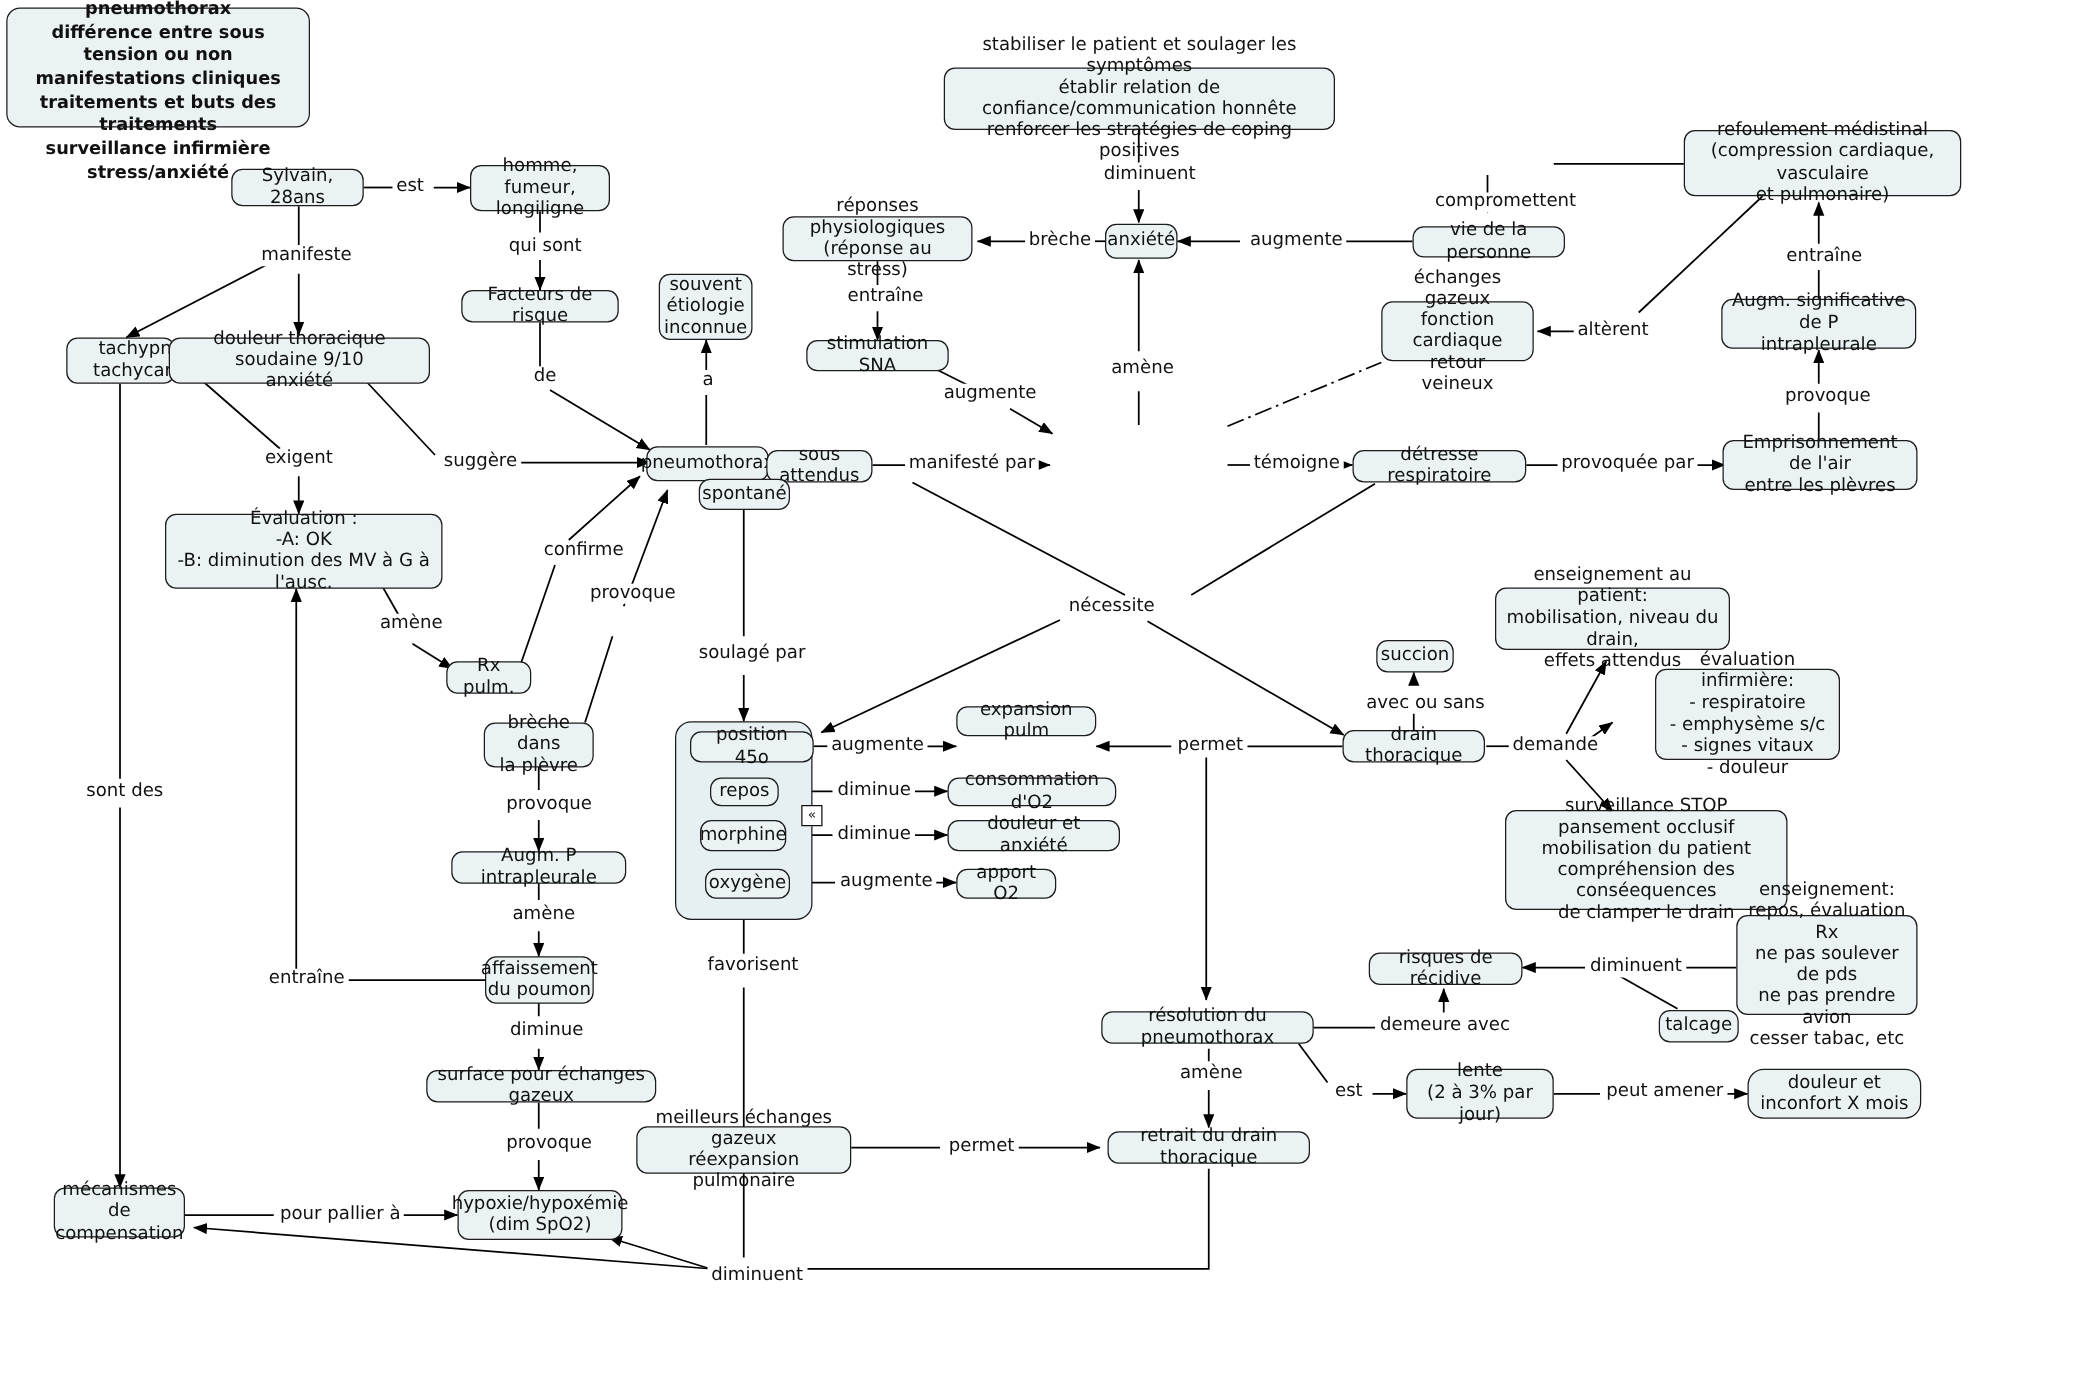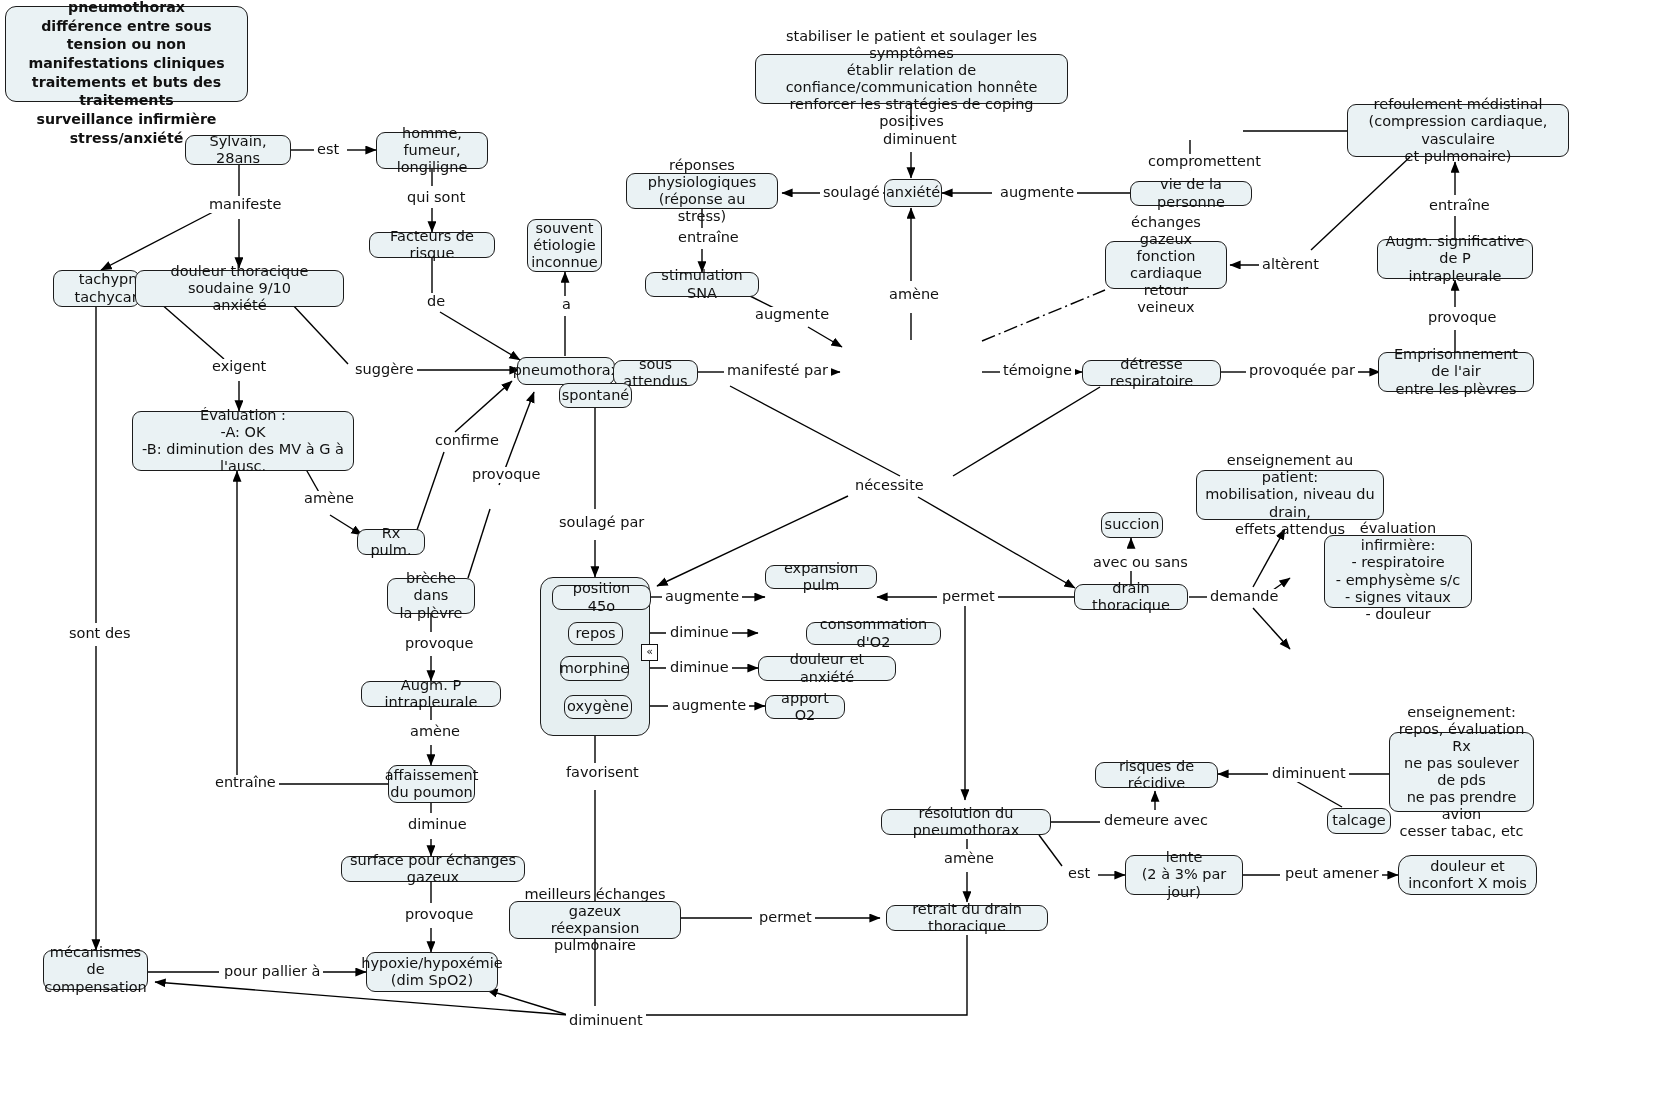--- a/index.html
+++ b/index.html
@@ -308,34 +308,39 @@
   <div class="node" style="left:1082px; top:360px; width:139px; height:26px;">détresse respiratoire</div>
 
   <div class="group-box" style="left:540px; top:577px; width:110px; height:159px;"></div>
   <div class="node" style="left:552px; top:585px; width:99px; height:25px;">position 45o</div>
   <div class="node" style="left:568px; top:622px; width:55px; height:23px;">repos</div>
   <div class="node" style="left:560px; top:656px; width:69px; height:25px;">morphine</div>
   <div class="node" style="left:564px; top:695px; width:68px; height:24px;">oxygène</div>
   <div class="collapse-handle" style="left:641px; top:644px;">«</div>
 
   <div class="node" style="left:765px; top:565px; width:112px; height:24px;">expansion pulm</div>
-  <div class="node" style="left:758px; top:622px; width:135px; height:23px;margin-left:48px;">consommation d'O2</div>
+  <div class="node" style="left:758px; top:622px; width:135px; height:23px;">consommation d'O2</div>
   <div class="node" style="left:758px; top:656px; width:138px; height:25px;">douleur et anxiété</div>
   <div class="node" style="left:765px; top:695px; width:80px; height:24px;">apport O2</div>
 
   <div class="node" style="left:1074px; top:584px; width:114px; height:26px;">drain thoracique</div>
   <div class="node" style="left:1101px; top:512px; width:62px; height:26px;">succion</div>
   <div class="node" style="left:1196px; top:470px; width:188px; height:50px;">enseignement au patient:
 mobilisation, niveau du drain,
 effets attendus</div>
   <div class="node" style="left:1324px; top:535px; width:148px; height:73px;">évaluation infirmière:
 - respiratoire
 - emphysème s/c
 - signes vitaux
 - douleur</div>
+  <div class="node" style="left:1204px; top:648px; width:226px; height:80px;">surveillance STOP
+pansement occlusif
+mobilisation du patient
+compréhension des conséequences
+de clamper le drain</div>
   <div class="node" style="left:1389px; top:732px; width:145px; height:80px;">enseignement:
 repos, évaluation Rx
 ne pas soulever de pds
 ne pas prendre avion
 cesser tabac, etc</div>
   <div class="node" style="left:1327px; top:808px; width:64px; height:26px;">talcage</div>
   <div class="node" style="left:1095px; top:762px; width:123px; height:26px;">risques de récidive</div>
 
   <div class="node" style="left:881px; top:809px; width:170px; height:26px;">résolution du pneumothorax</div>
   <div class="node" style="left:1125px; top:855px; width:118px; height:40px;">lente
@@ -350,21 +355,21 @@
   <div class="elabel" style="left:404px; top:190px;">qui sont</div>
   <div class="elabel" style="left:206px; top:197px;">manifeste</div>
   <div class="elabel" style="left:424px; top:294px;">de</div>
   <div class="elabel" style="left:209px; top:359px;">exigent</div>
   <div class="elabel" style="left:352px; top:362px;">suggère</div>
   <div class="elabel" style="left:301px; top:491px;">amène</div>
   <div class="elabel" style="left:432px; top:433px;">confirme</div>
   <div class="elabel" style="left:469px; top:467px;">provoque</div>
   <div class="elabel" style="left:559px; top:297px;">a</div>
   <div class="elabel" style="left:675px; top:230px;">entraîne</div>
-  <div class="elabel" style="left:820px; top:185px;">soulagé</div>
+  <div class="elabel" style="left:820px; top:185px;">brèche</div>
   <div class="elabel" style="left:880px; top:132px;">diminuent</div>
   <div class="elabel" style="left:997px; top:185px;">augmente</div>
   <div class="elabel" style="left:1145px; top:123px;margin-top:31px;">compromettent</div>
   <div class="elabel" style="left:1259px; top:257px;">altèrent</div>
   <div class="elabel" style="left:1426px; top:198px;">entraîne</div>
   <div class="elabel" style="left:1425px; top:310px;">provoque</div>
   <div class="elabel" style="left:752px; top:307px;">augmente</div>
   <div class="elabel" style="left:886px; top:287px;">amène</div>
   <div class="elabel" style="left:724px; top:363px;">manifesté par</div>
   <div class="elabel" style="left:1000px; top:363px;">témoigne</div>

